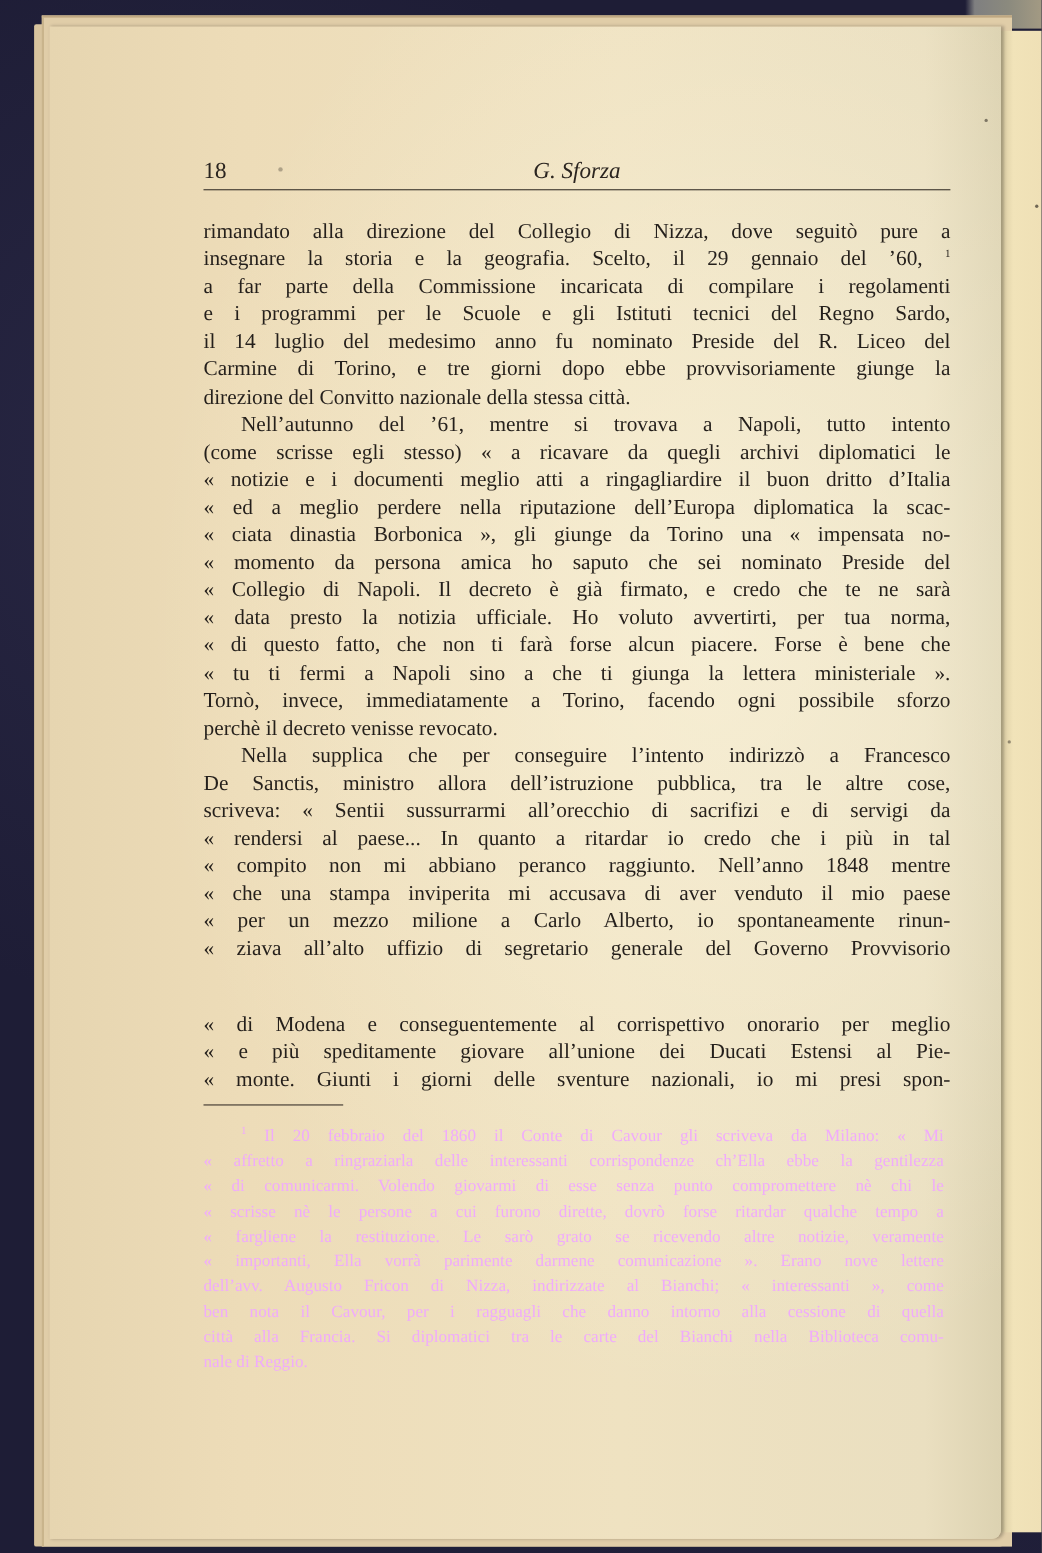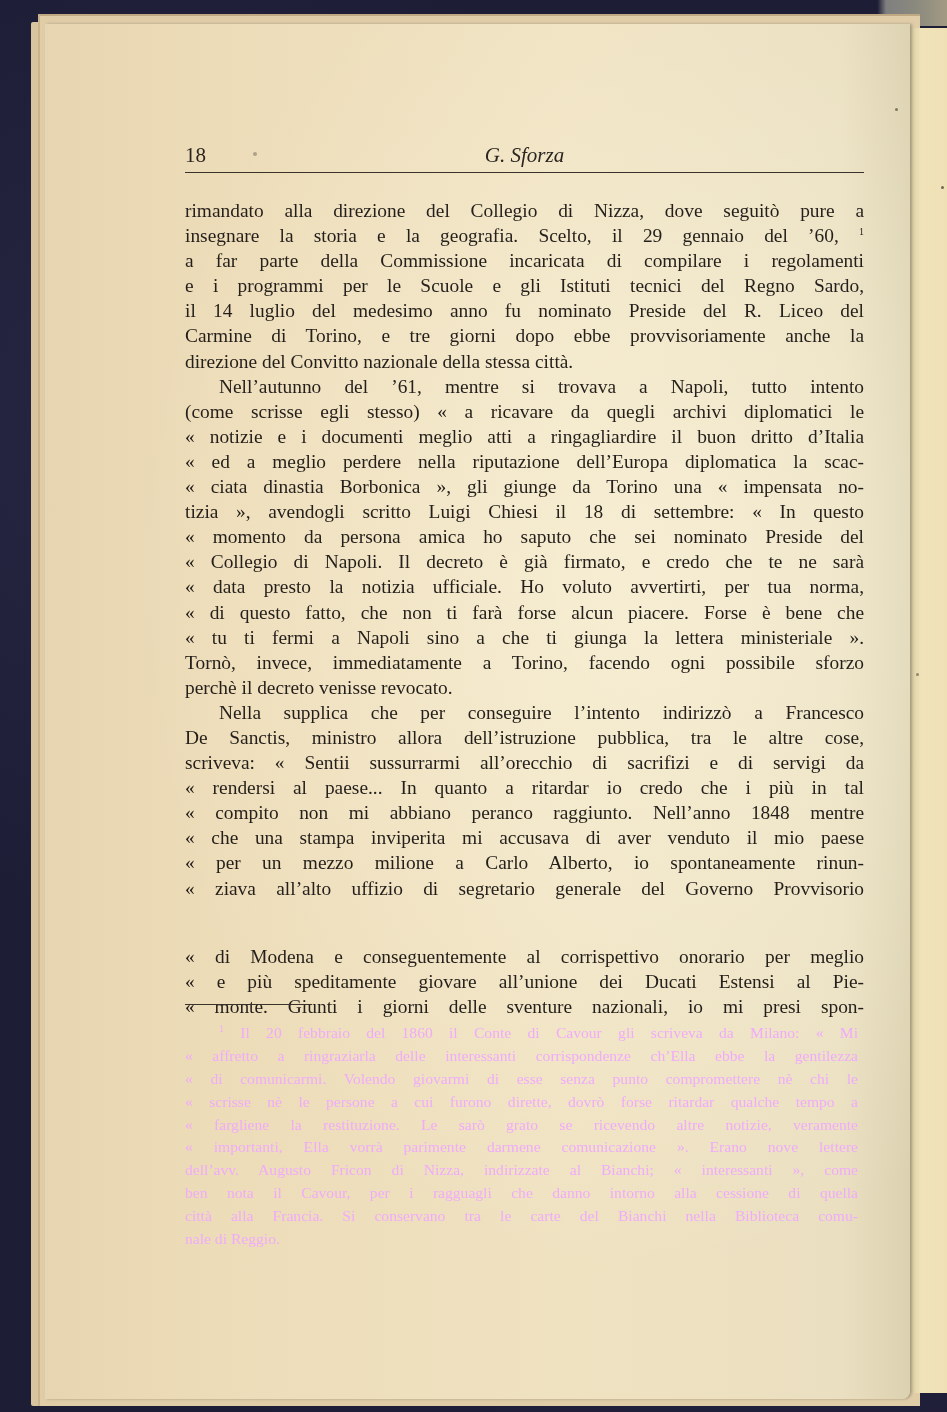--- a/index.html
+++ b/index.html
@@ -179,28 +179,27 @@
   <span class="running-head">G. Sforza</span>
 </div>
 <div class="header-rule"></div>
 
 <div class="body-text" id="body-text">
     <span class="line" style="display: block;"><span>rimandato alla direzione del Collegio di Nizza, dove seguitò pure a</span></span>
     <span class="line" style="display: block;"><span>insegnare la storia e la geografia. Scelto, il 29 gennaio del ’60,</span> <sup class="fnref">1</sup></span>
     <span class="line" style="display: block;"><span>a far parte della Commissione incaricata di compilare i regolamenti</span></span>
     <span class="line" style="display: block;"><span>e i programmi per le Scuole e gli Istituti tecnici del Regno Sardo,</span></span>
     <span class="line" style="display: block;"><span>il 14 luglio del medesimo anno fu nominato Preside del R. Liceo del</span></span>
-    <span class="line" style="display: block;"><span>Carmine di Torino, e tre giorni dopo ebbe provvisoriamente anche la</span></span>
+    <span class="line" style="display: block;"><span>Carmine di Torino, e tre giorni dopo ebbe provvisoriamente giunge la</span></span>
     <span class="line last"><span>direzione del Convitto nazionale della stessa città.</span></span>
     <span class="line indent" style="display: block;"><span>Nell’autunno del ’61, mentre si trovava a Napoli, tutto intento</span></span>
     <span class="line" style="display: block;"><span>(come scrisse egli stesso) « a ricavare da quegli archivi diplomatici le</span></span>
     <span class="line" style="display: block;"><span>« notizie e i documenti meglio atti a ringagliardire il buon dritto d’Italia</span></span>
     <span class="line" style="display: block;"><span>« ed a meglio perdere nella riputazione dell’Europa diplomatica la scac-</span></span>
     <span class="line" style="display: block;"><span>« ciata dinastia Borbonica », gli giunge da Torino una « impensata no-</span></span>
-    <span class="line" style="display: block;"><span>tizia », avendogli scritto Luigi Chiesi il 18 di settembre: « In questo</span></span>
     <span class="line" style="display: block;"><span>« momento da persona amica ho saputo che sei nominato Preside del</span></span>
     <span class="line" style="display: block;"><span>« Collegio di Napoli. Il decreto è già firmato, e credo che te ne sarà</span></span>
     <span class="line" style="display: block;"><span>« data presto la notizia ufficiale. Ho voluto avvertirti, per tua norma,</span></span>
     <span class="line" style="display: block;"><span>« di questo fatto, che non ti farà forse alcun piacere. Forse è bene che</span></span>
     <span class="line" style="display: block;"><span>« tu ti fermi a Napoli sino a che ti giunga la lettera ministeriale ».</span></span>
     <span class="line" style="display: block;"><span>Tornò, invece, immediatamente a Torino, facendo ogni possibile sforzo</span></span>
     <span class="line last"><span>perchè il decreto venisse revocato.</span></span>
     <span class="line indent" style="display: block;"><span>Nella supplica che per conseguire l’intento indirizzò a Francesco</span></span>
     <span class="line" style="display: block;"><span>De Sanctis, ministro allora dell’istruzione pubblica, tra le altre cose,</span></span>
     <span class="line" style="display: block;"><span>scriveva: « Sentii sussurrarmi all’orecchio di sacrifizi e di servigi da</span></span>
@@ -217,20 +216,20 @@
 <div class="footnote-rule"></div>
 <div class="footnotes" id="footnotes">
     <span class="fline indent" style="display: block;"><sup class="fnref">1</sup> <span>Il 20 febbraio del 1860 il Conte di Cavour gli scriveva da Milano: « Mi</span></span>
     <span class="fline" style="display: block;"><span>« affretto a ringraziarla delle interessanti corrispondenze ch’Ella ebbe la gentilezza</span></span>
     <span class="fline" style="display: block;"><span>« di comunicarmi. Volendo giovarmi di esse senza punto compromettere nè chi le</span></span>
     <span class="fline" style="display: block;"><span>« scrisse nè le persone a cui furono dirette, dovrò forse ritardar qualche tempo a</span></span>
     <span class="fline" style="display: block;"><span>« fargliene la restituzione. Le sarò grato se ricevendo altre notizie, veramente</span></span>
     <span class="fline" style="display: block;"><span>« importanti, Ella vorrà parimente darmene comunicazione ». Erano nove lettere</span></span>
     <span class="fline" style="display: block;"><span>dell’avv. Augusto Fricon di Nizza, indirizzate al Bianchi; « interessanti », come</span></span>
     <span class="fline" style="display: block;"><span>ben nota il Cavour, per i ragguagli che danno intorno alla cessione di quella</span></span>
-    <span class="fline" style="display: block;"><span>città alla Francia. Si conservano tra le carte del Bianchi nella Biblioteca comu-</span></span>
+    <span class="fline" style="display: block;"><span>città alla Francia. Si diplomatici tra le carte del Bianchi nella Biblioteca comu-</span></span>
     <span class="fline last"><span>nale di Reggio.</span></span>
   </div>
 
 <span class="spot" style="left:253px;top:152px;width:4px;height:4px;opacity:0.35;"></span>
 <span class="spot" style="left:895px;top:108px;width:3px;height:3px;opacity:0.6;"></span>
 <span class="spot" style="left:941px;top:186px;width:3px;height:3px;opacity:0.7;"></span>
 <span class="spot" style="left:916px;top:673px;width:3px;height:3px;opacity:0.5;"></span>
 
 </body></html>

